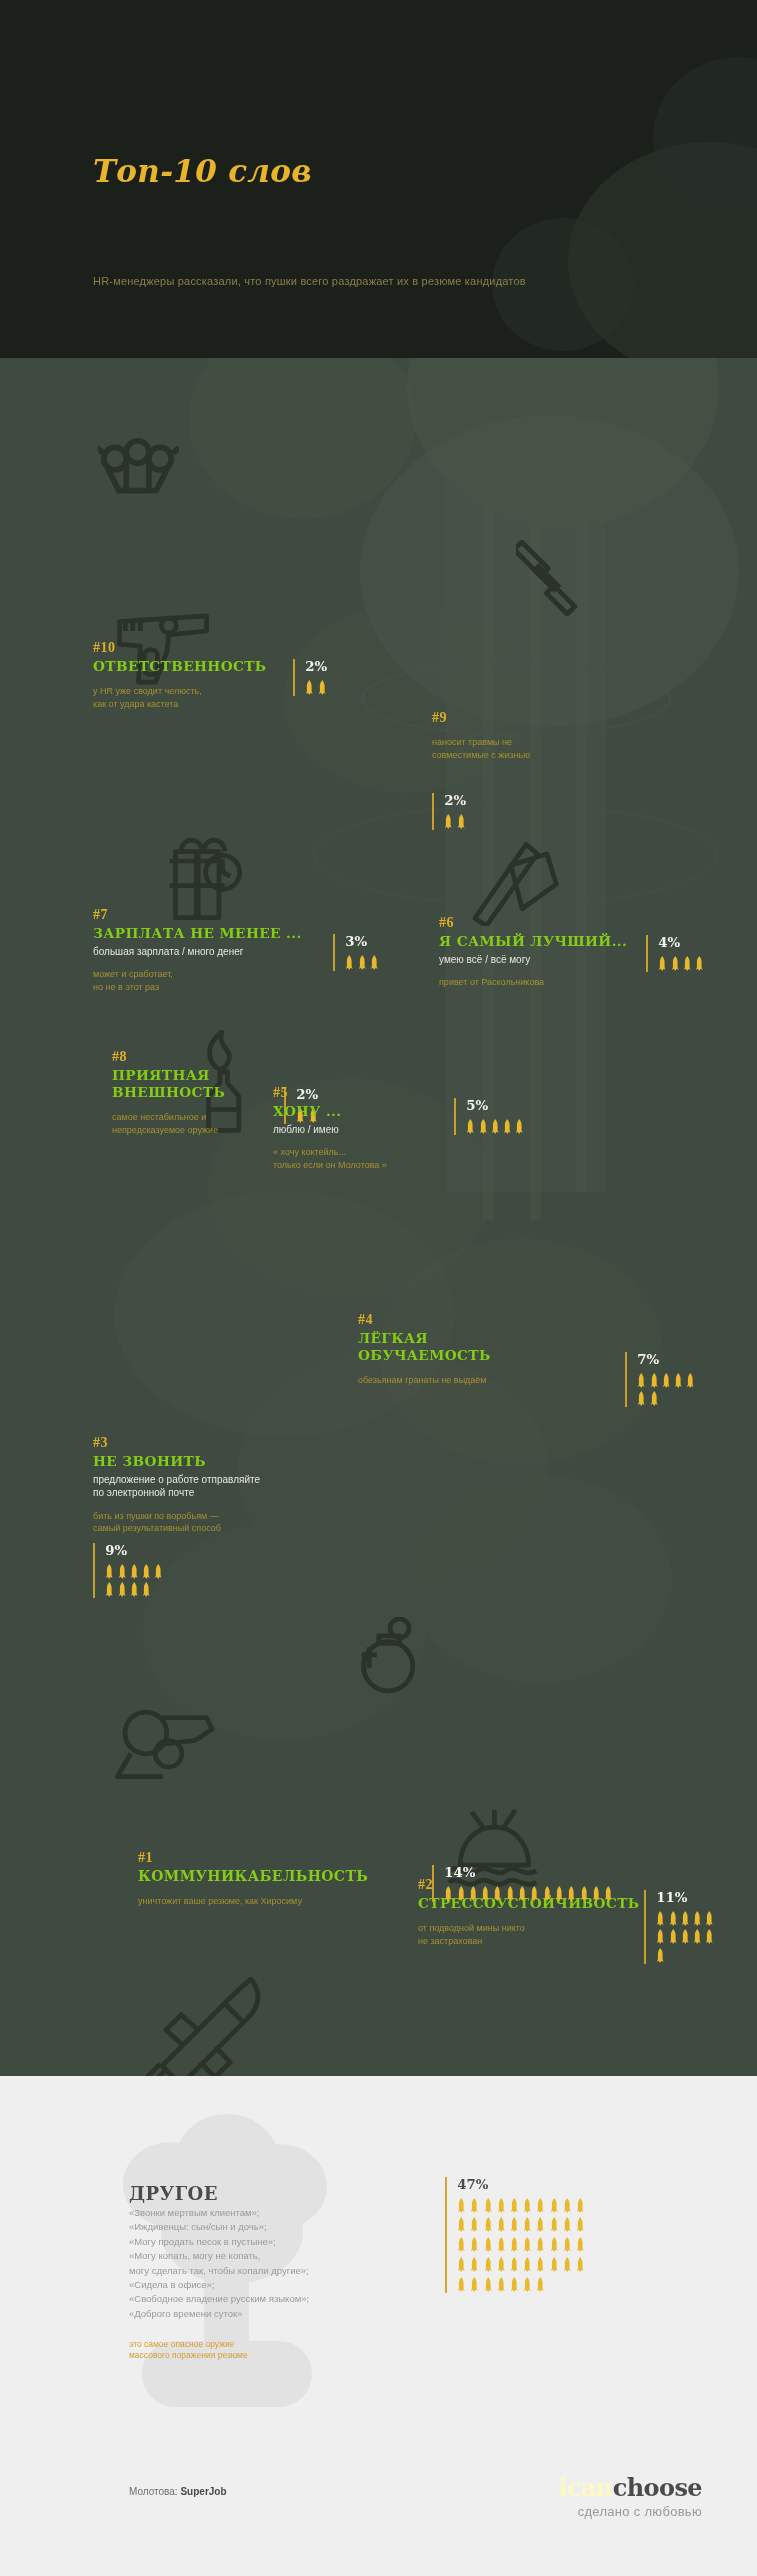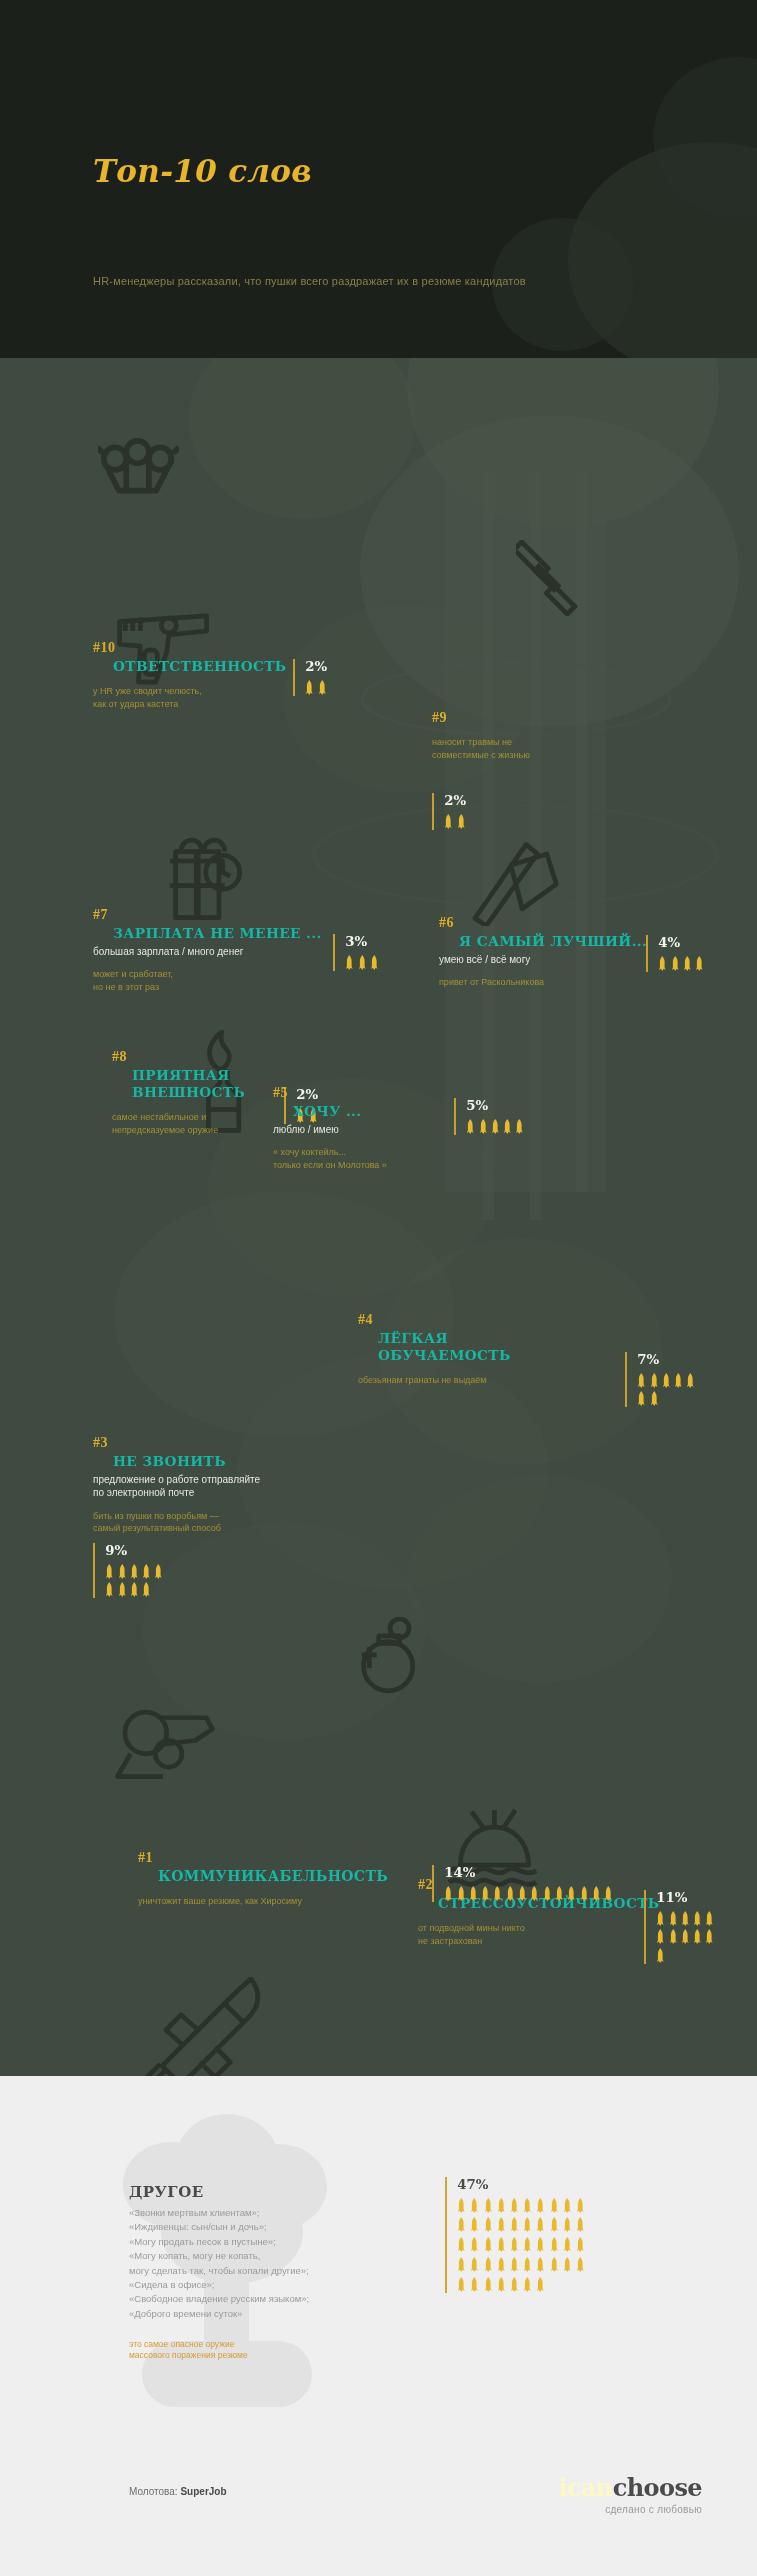--- a/index.html
+++ b/index.html
@@ -41,22 +41,22 @@
   .stem{ position:absolute; background:#4a5549; }
   .ringline{ position:absolute; border-radius:50%; border:4.7px solid #49544a; }
 
   .item{ position:absolute; }
   .num{
     font-family:Liberation Serif, serif; font-weight:bold; font-size:14px;
     color:#e0ae26; letter-spacing:0.5px; margin-bottom:1.9px;
   }
   .ttl{
     font-family:"DejaVu Serif", serif; font-weight:bold;
-    font-size:13.7px; line-height:17px; color:#14b8a6;
-    letter-spacing:0.4px; text-transform:uppercase;margin-left:20px;
+    font-size:13.7px; line-height:17px; color:#84cc16;
+    letter-spacing:0.4px; text-transform:uppercase;
   }
   .sub{
     font-size:10px; line-height:13.3px; color:#e7e7e2; margin-top:2.8px;
   }
   .cap{
     font-size:9px; line-height:12.3px; color:#a6922f; margin-top:10.4px;
   }
 
   
   .pct{ position:absolute; display:flex; }
@@ -74,21 +74,21 @@
 
   
   #footer{
     position:absolute; left:0; top:2076px; width:757px; height:500px;
     background:#efeff0; overflow:hidden;
   }
   .fcloud{ position:absolute; border-radius:50%; background:#e2e2e3; }
   .fstem{ position:absolute; background:#e2e2e3; }
   #other-title{
     position:absolute; left:129px; top:2183px;
-    font-family:"DejaVu Serif", serif; font-weight:bold; font-size:15px;
+    font-family:"DejaVu Serif", serif; font-weight:bold; font-size:18px;
     color:#4a4a4a; letter-spacing:0.5px;
   }
   #other-list{
     position:absolute; left:129px; top:2206px; width:303px;
     font-size:9.5px; line-height:14.4px; color:#9a9a9c;
   }
   #other-note{
     position:absolute; left:129px; top:2339px; width:265px;
     font-size:8.5px; line-height:11.4px; color:#d79b2c;
   }
@@ -102,21 +102,21 @@
     font-size:10px; color:#6f6f71;
   }
   #source b{ color:#4a4a4a; }
   #logo{
     position:absolute; right:55px; top:2473px; text-align:right;
     font-family:"DejaVu Serif", serif;
   }
   #logo .lg{ font-size:24px; font-weight:bold; letter-spacing:-0.6px; }
   #logo .lg .a{ color:#fef9c3; }
   #logo .lg .b{ color:#4b4b4d; }
-  #logo .tag{ font-family:"Liberation Sans",sans-serif; font-size:10px; color:#9a9a9c; margin-top:1.9px; letter-spacing:0.3px;}
+  #logo .tag{ font-family:"Liberation Sans",sans-serif; font-size:13px; color:#9a9a9c; margin-top:1.9px; letter-spacing:0.3px;}
 </style>
 </head>
 <body>
 
 <div id="header">
   <div class="hsmoke" style="left:568px; top:142px; width:284px; height:237px;"></div>
   <div class="hsmoke" style="left:492px; top:218px; width:142px; height:133px; opacity:.5;"></div>
   <div class="hsmoke" style="left:653px; top:57px; width:170px; height:161px; opacity:.45;"></div>
   <div id="title">Топ-10 слов</div>
   <div id="hdesc">HR-менеджеры рассказали, что пушки всего раздражает их в резюме кандидатов</div>

